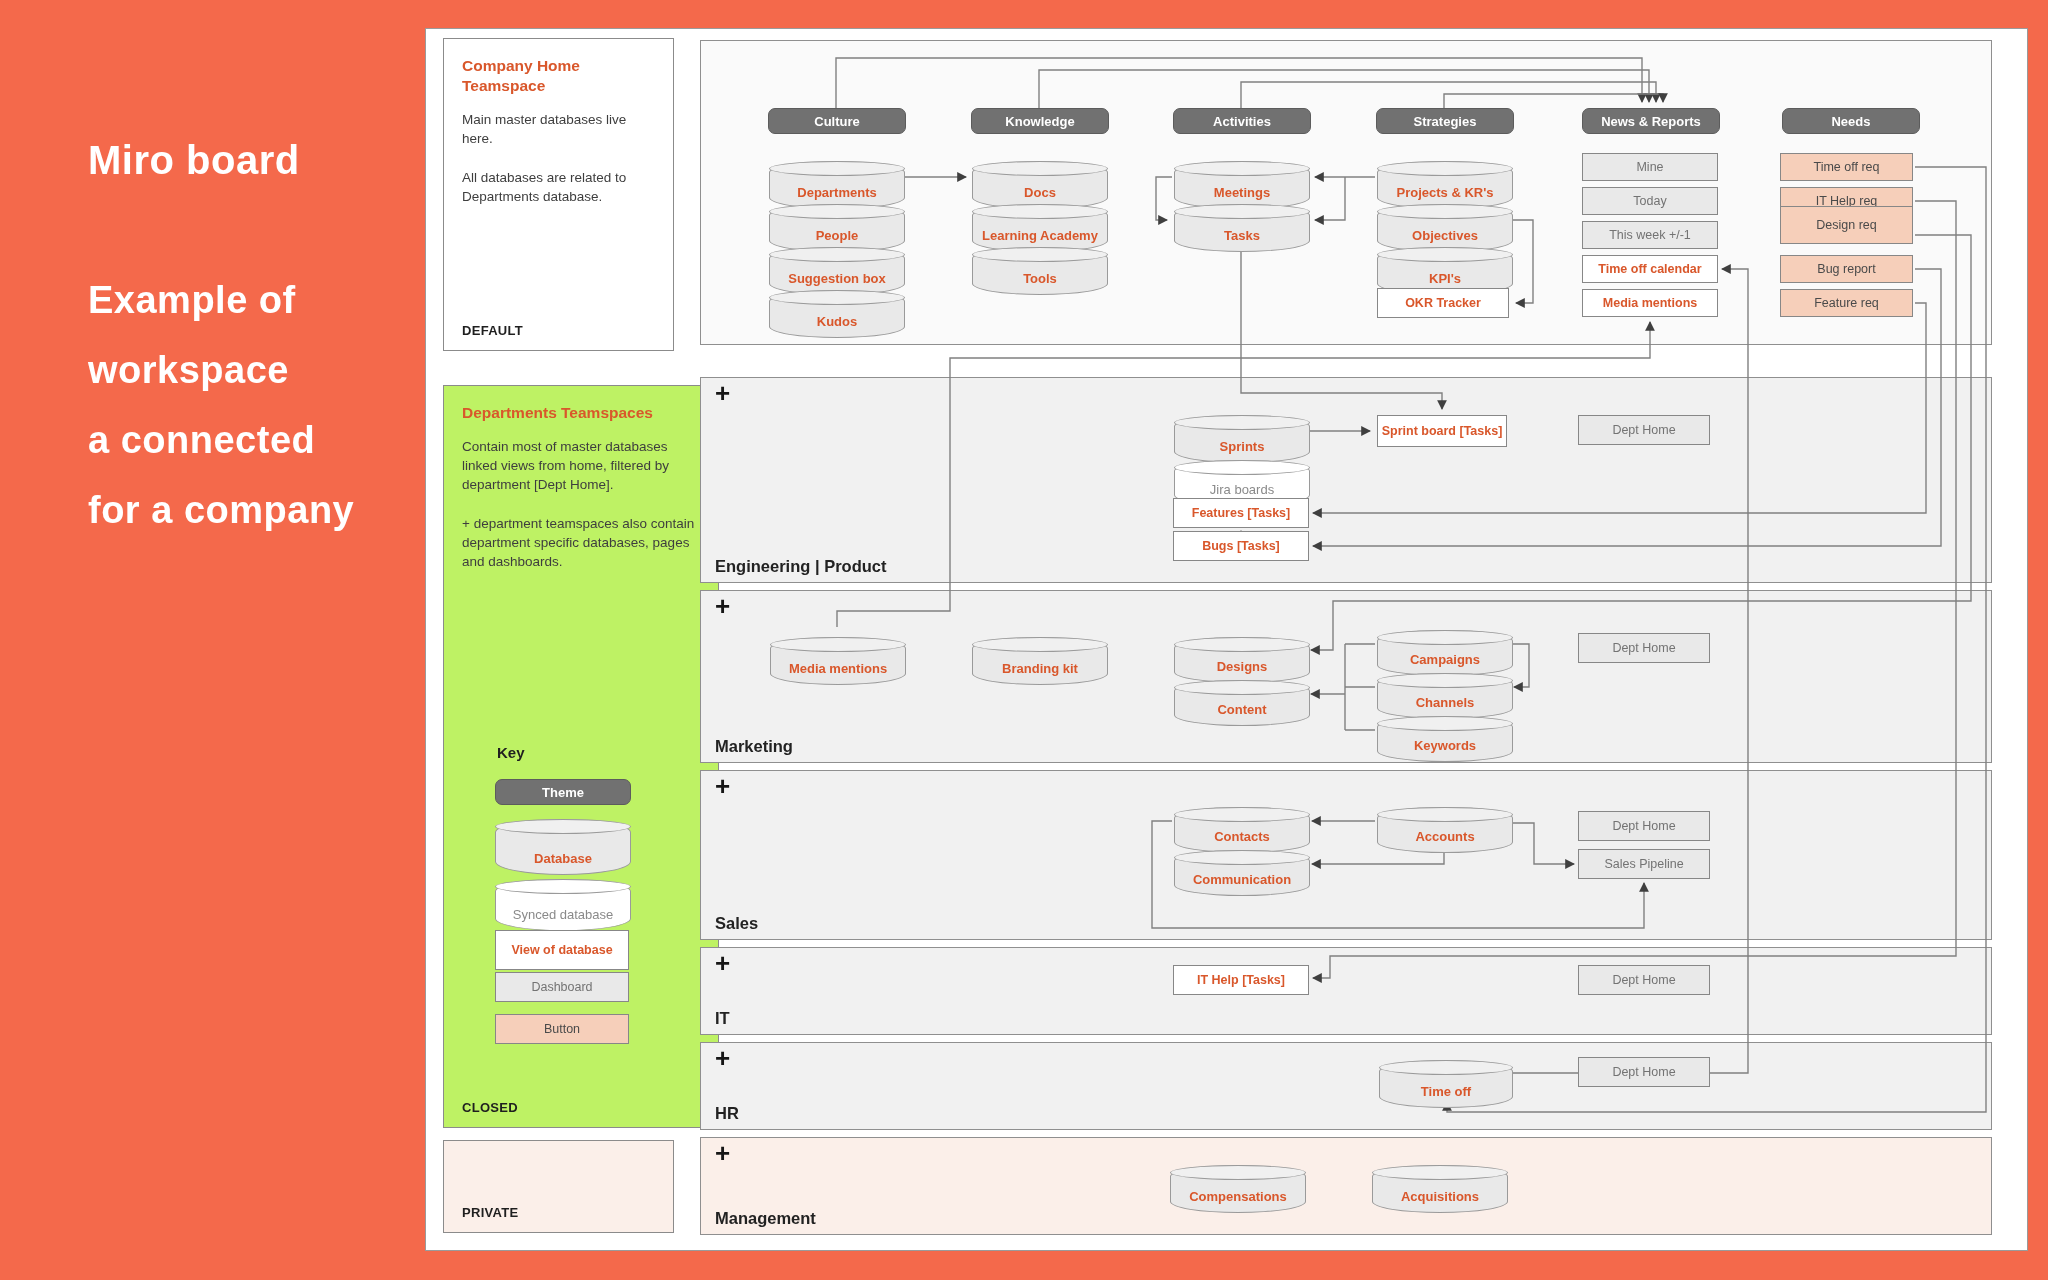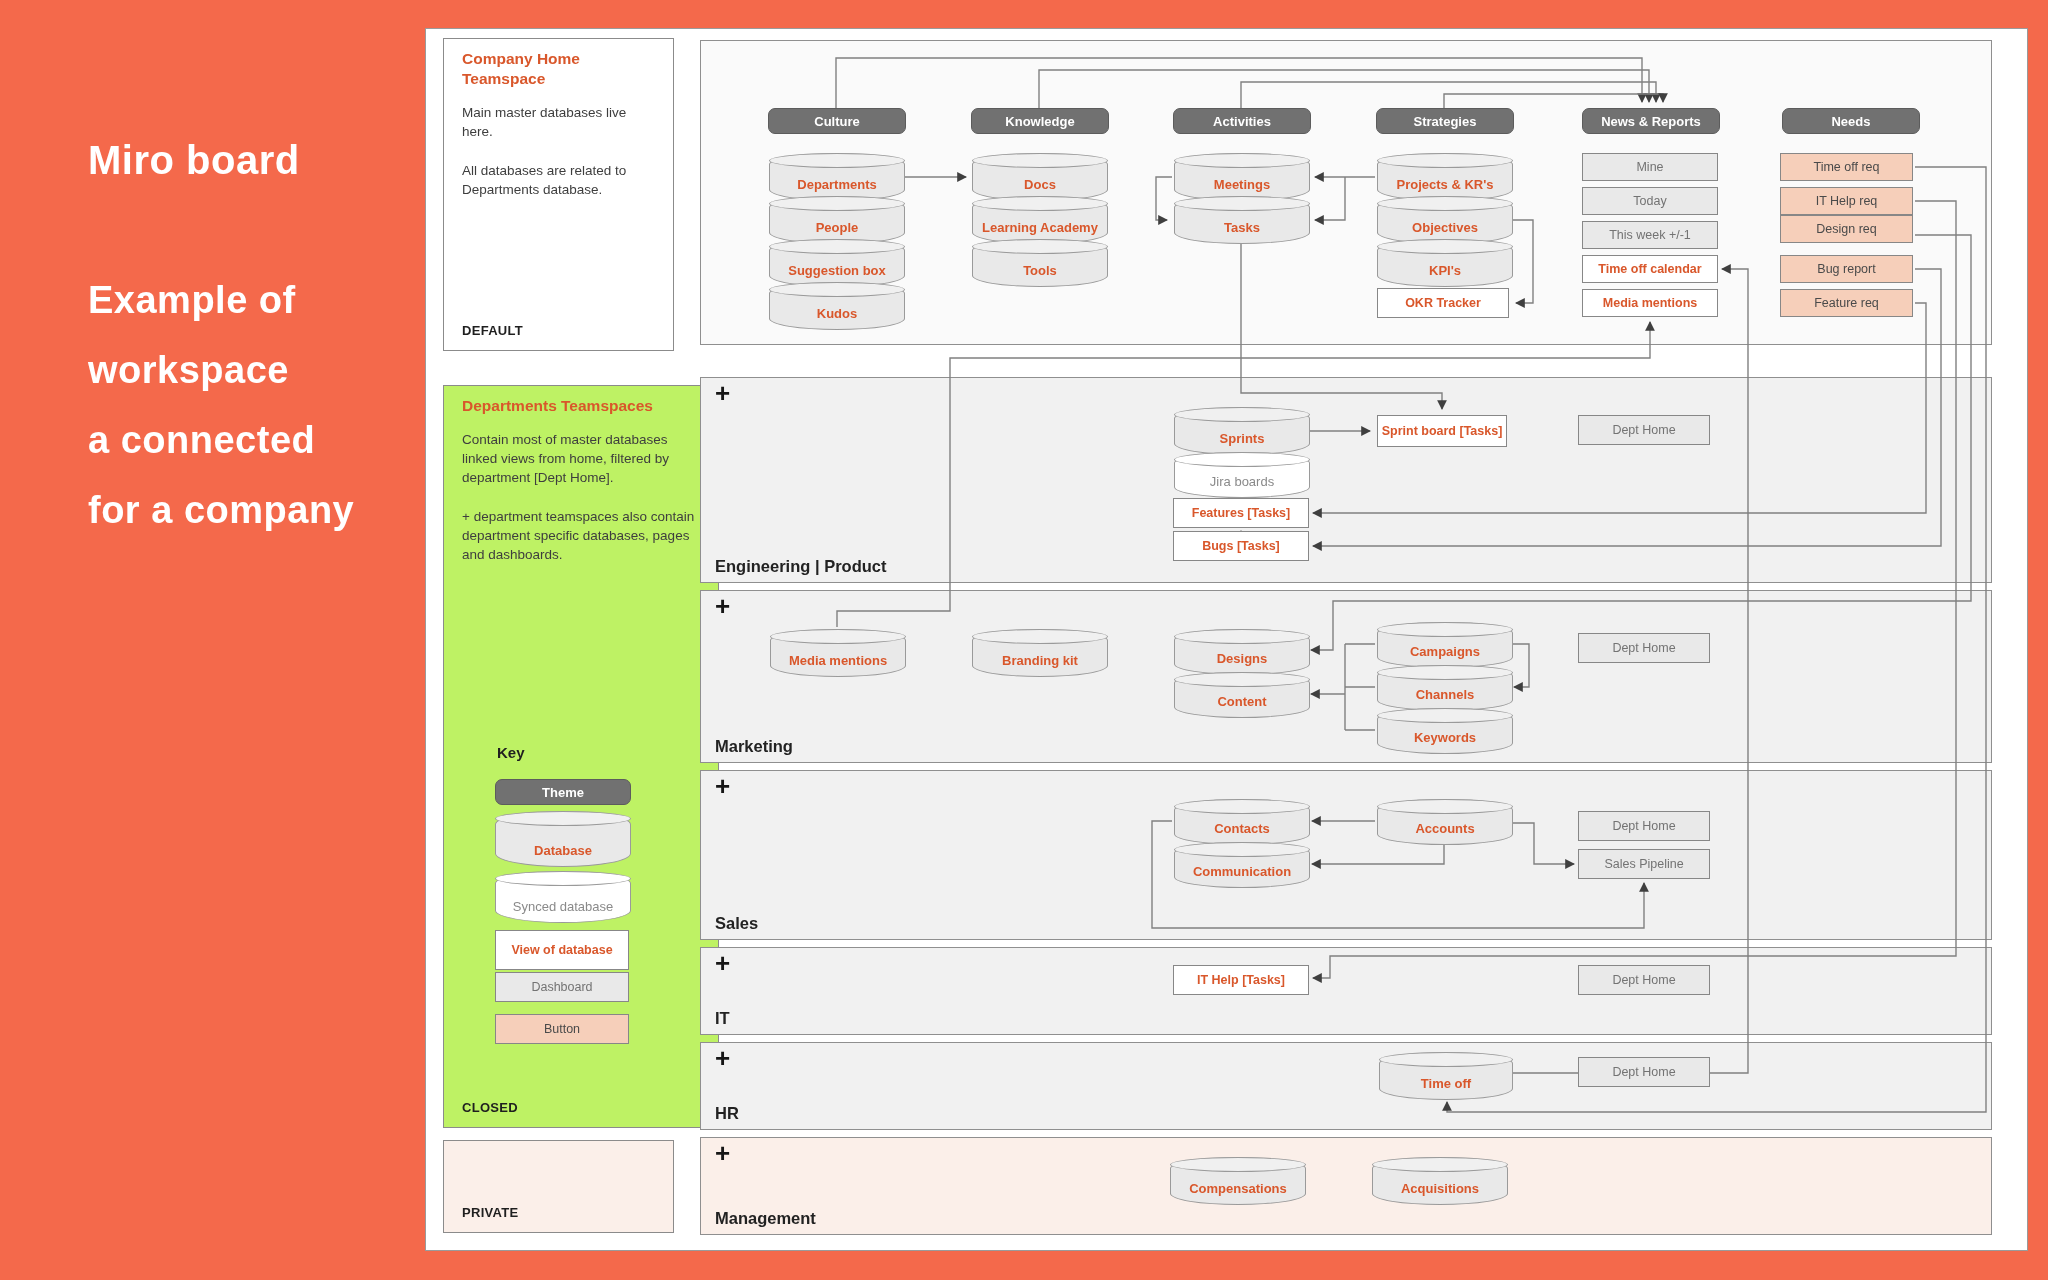--- a/index.html
+++ b/index.html
@@ -8,33 +8,33 @@
     background:#F4694B;
     font-family:"Liberation Sans", sans-serif;
   }
   .abs{position:absolute;box-sizing:border-box;}
   
   .cap-title{position:absolute;left:88px;top:138px;color:#fff;font-size:40px;font-weight:bold;letter-spacing:.5px;}
   .cap-line{color:#fff;font-size:38px;font-weight:bold;line-height:70px;letter-spacing:.5px;}
   
   #board{position:absolute;left:425px;top:28px;width:1601px;height:1221px;background:#fff;border:1px solid #9a9a9a;}
   
-  .sbox{position:absolute;box-sizing:border-box;border:1.3px solid #8b8b8b;background:#fff;padding:10px 18px;}
+  .sbox{position:absolute;box-sizing:border-box;border:1.3px solid #8b8b8b;background:#fff;padding:17px 18px;}
   .sbox .ttl{color:#D9572B;font-weight:bold;font-size:15.5px;line-height:20px;}
   .sbox .body{color:#3e3e3e;font-size:13.5px;line-height:19px;margin-top:14px;white-space:pre-line;}
   .sfoot{position:absolute;left:18px;bottom:12px;color:#1f1f1f;font-weight:bold;font-size:13px;letter-spacing:.3px;}
   
   .sect{position:absolute;box-sizing:border-box;background:#F1F1F1;border:1.2px solid #8f8f8f;}
   .plus{position:absolute;left:14px;top:0px;font-size:26px;font-weight:bold;color:#161616;}
   .rowlbl{position:absolute;left:14px;bottom:6px;font-size:16.5px;font-weight:bold;color:#222;}
   
   .pill{position:absolute;height:24px;background:#717171;border:1px solid #5c5c5c;border-radius:7px;
         color:#fff;font-size:13px;font-weight:bold;display:flex;align-items:center;justify-content:center;z-index:3;}
   
-  .db{position:absolute;background:#E9E9E9;border:1.3px solid #9a9a9a;border-radius:50% / 24%;z-index:3;}
+  .db{position:absolute;background:#E9E9E9;border:1.3px solid #9a9a9a;border-radius:50% / 24%;z-index:3;margin-top:8px;}
   .db::before{content:"";position:absolute;left:-1px;right:-1px;top:-1px;height:15px;
         background:#F0F0F0;border:1.3px solid #9a9a9a;border-radius:50%;box-sizing:border-box;}
   .db .lbl{position:absolute;left:2px;right:2px;bottom:8px;text-align:center;
         font-size:13px;font-weight:bold;color:#D9572B;}
   .db.synced{background:#fff;}
   .db.synced::before{background:#fff;}
   .db.synced .lbl{color:#8a8a8a;font-weight:normal;}
   
   .nbox{position:absolute;box-sizing:border-box;border:1.4px solid #878787;display:flex;align-items:center;
         justify-content:center;font-size:12.5px;text-align:center;z-index:3;}
@@ -199,21 +199,21 @@
 <div class="nbox view" style="left:1377px;top:288px;width:132px;height:30px;">OKR Tracker</div>
 
 <div class="nbox dash" style="left:1582px;top:153px;width:136px;height:28px;">Mine</div>
 <div class="nbox dash" style="left:1582px;top:187px;width:136px;height:28px;">Today</div>
 <div class="nbox dash" style="left:1582px;top:221px;width:136px;height:28px;">This week +/-1</div>
 <div class="nbox view" style="left:1582px;top:255px;width:136px;height:28px;">Time off calendar</div>
 <div class="nbox view" style="left:1582px;top:289px;width:136px;height:28px;">Media mentions</div>
 
 <div class="nbox btnx" style="left:1780px;top:153px;width:133px;height:28px;">Time off req</div>
 <div class="nbox btnx" style="left:1780px;top:187px;width:133px;height:28px;">IT Help req</div>
-<div class="nbox btnx" style="left:1780px;top:215px;width:133px;height:28px;">Design req</div>
+<div class="nbox btnx" style="left:1780px;top:206px;width:133px;height:38px;">Design req</div>
 <div class="nbox btnx" style="left:1780px;top:255px;width:133px;height:28px;">Bug report</div>
 <div class="nbox btnx" style="left:1780px;top:289px;width:133px;height:28px;">Feature req</div>
 
 <div class="db" style="left:1174px;top:407px;width:134px;height:46px;">
     <span class="lbl">Sprints</span>
   </div>
 <div class="db synced" style="left:1174px;top:452px;width:134px;height:44px;">
     <span class="lbl">Jira boards</span>
   </div>
 <div class="nbox view" style="left:1173px;top:498px;width:136px;height:30px;">Features [Tasks]</div>

